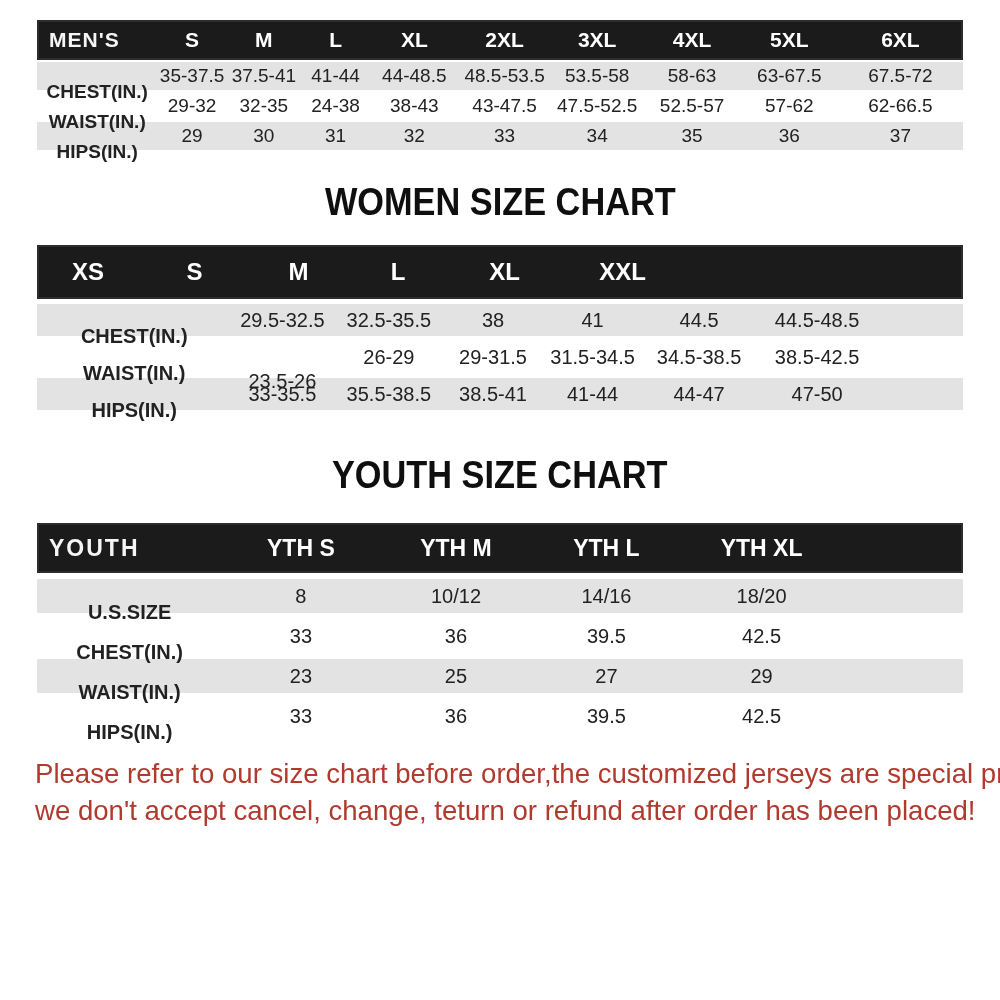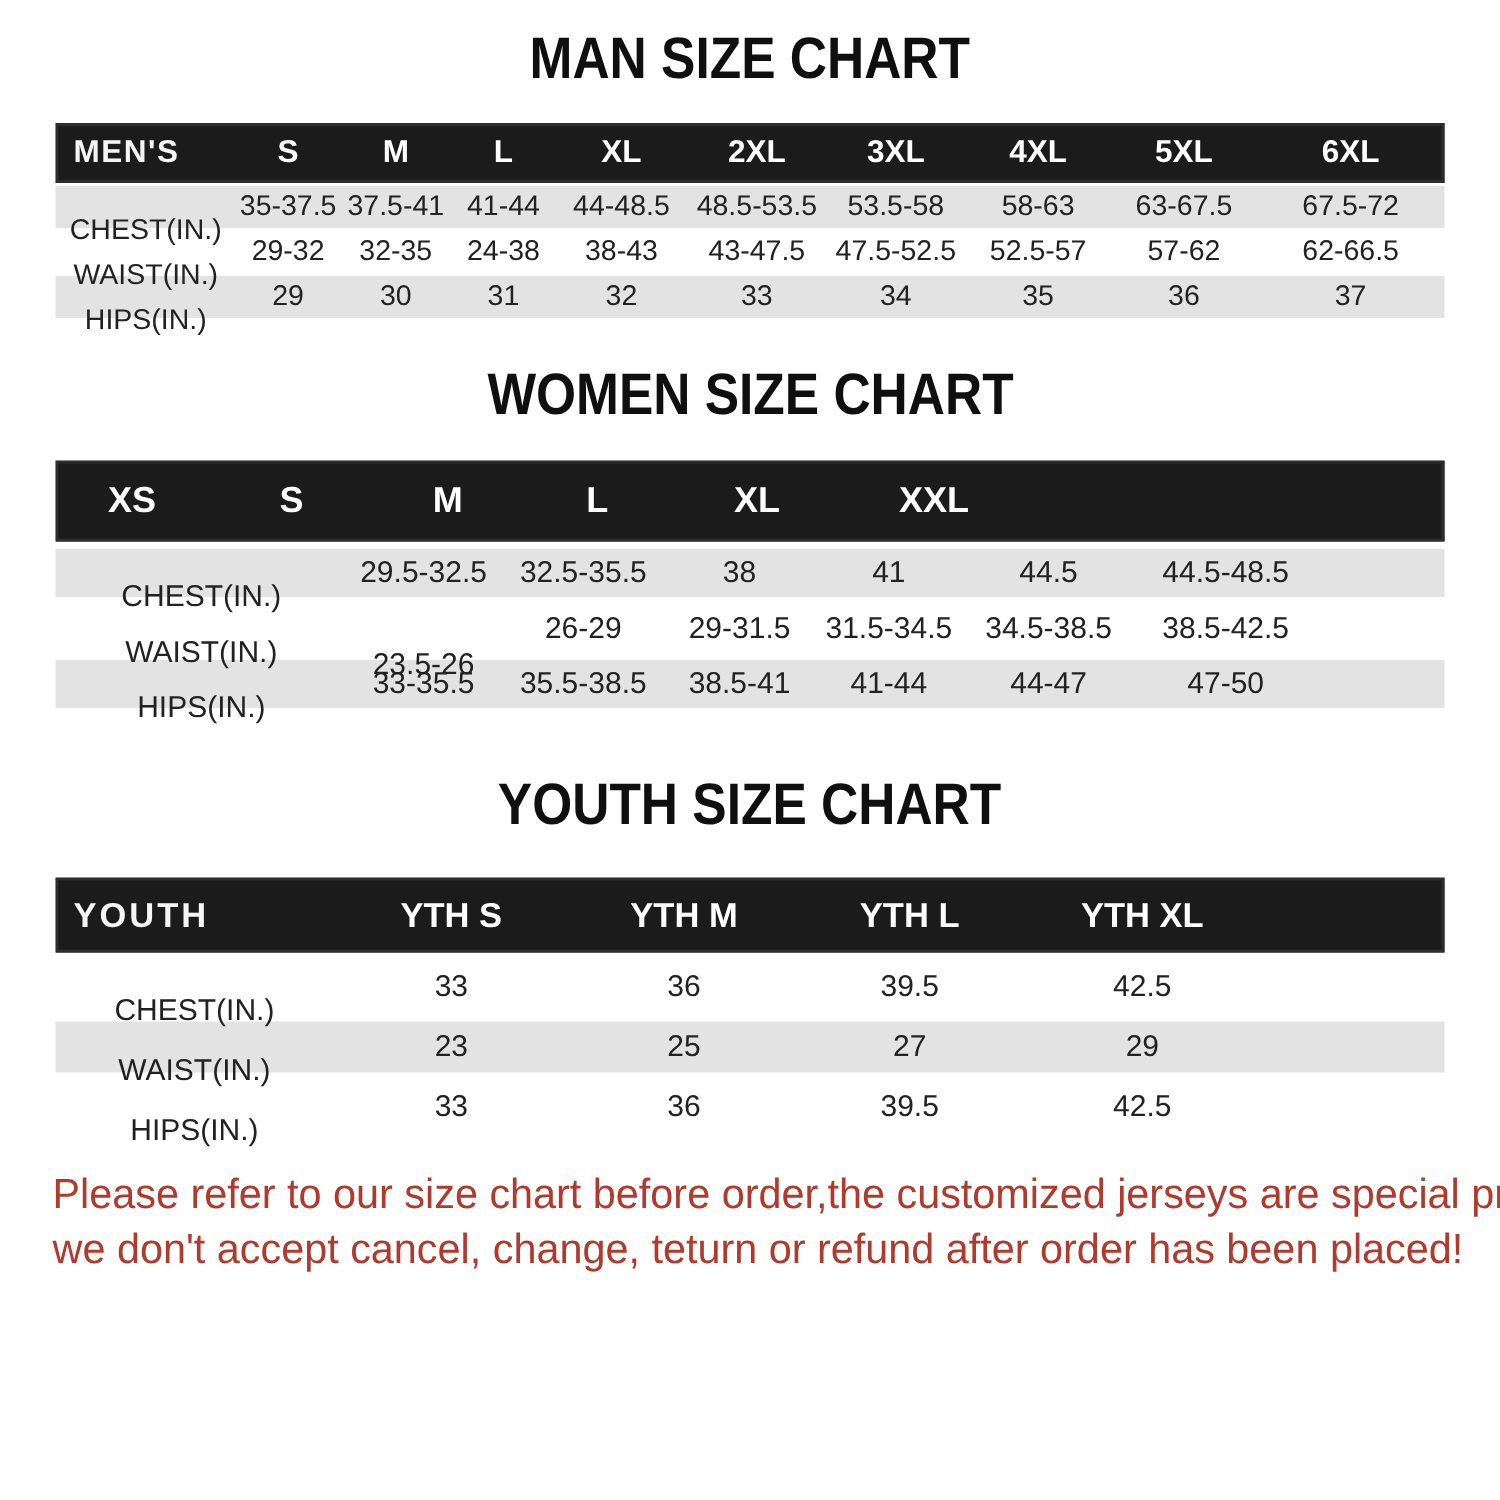--- a/index.html
+++ b/index.html
@@ -59,36 +59,35 @@
   .t-youth .thead .cell { font-size:23px; }
 
   .drow { color:#222222; }
   .t-man   .drow { height:28px; margin-top:2px; font-size:19px; }
   .t-women .drow { height:32px; margin-top:5px; font-size:20px; }
   .t-youth .drow { height:34px; margin-top:6px; font-size:20px; }
   .t-man   .drow:first-of-type { margin-top:3px; }
   .t-women .drow:first-of-type { margin-top:9px; }
   .t-youth .drow:first-of-type { margin-top:12px; }
   .drow.shade { background:#E4E3E3; }
-  .drow .lbl { font-weight:normal;margin-top:32px; }
+  .drow .lbl { font-weight:bold;margin-top:32px; }
 
   
   .footer-note {
     margin-top:22px; margin-left:35px; width:940px;
     color:#B03A2E; font-size:28px; line-height:37px; font-weight:normal;
   }
   .footer-note .ln { display:block; transform:scaleX(0.985); transform-origin:left; white-space:nowrap; }
 </style>
 </head>
 <body>
 
 <div class="page">
 
 
-  <h2 class="section-heading h-man"><span class="squeeze">MAN SIZE CHART</span></h2>
   <div class="tbl t-man">
       <div class="trow thead">
         <div class="cell lbl" style="width: 13%;">MEN'S</div>
         <div class="cell" style="width: 7.5%;">S</div>
         <div class="cell" style="width: 8%;">M</div>
         <div class="cell" style="width: 7.5%;">L</div>
         <div class="cell" style="width: 9.5%;">XL</div>
         <div class="cell" style="width: 10%;">2XL</div>
         <div class="cell" style="width: 10%;">3XL</div>
         <div class="cell" style="width: 10.5%;">4XL</div>
@@ -179,20 +178,28 @@
   <h2 class="section-heading h-youth"><span class="squeeze">YOUTH SIZE CHART</span></h2>
   <div class="tbl t-youth">
       <div class="trow thead">
         <div class="cell lbl" style="width: 20%;">YOUTH</div>
         <div class="cell" style="width: 17%;">YTH S</div>
         <div class="cell" style="width: 16.5%;">YTH M</div>
         <div class="cell" style="width: 16%;">YTH L</div>
         <div class="cell" style="width: 17.5%;">YTH XL</div>
         <div class="cell" style="width: 13%;"></div>
       </div>
+      <div class="trow drow shade">
+        <div class="cell lbl" style="width: 20%;">U.S.SIZE</div>
+        <div class="cell" style="width: 17%;">8</div>
+        <div class="cell" style="width: 16.5%;">10/12</div>
+        <div class="cell" style="width: 16%;">14/16</div>
+        <div class="cell" style="width: 17.5%;">18/20</div>
+        <div class="cell" style="width: 13%;"></div>
+      </div>
       <div class="trow drow">
         <div class="cell lbl" style="width: 20%;">CHEST(IN.)</div>
         <div class="cell" style="width: 17%;">33</div>
         <div class="cell" style="width: 16.5%;">36</div>
         <div class="cell" style="width: 16%;">39.5</div>
         <div class="cell" style="width: 17.5%;">42.5</div>
         <div class="cell" style="width: 13%;"></div>
       </div>
       <div class="trow drow shade">
         <div class="cell lbl" style="width: 20%;">WAIST(IN.)</div>

